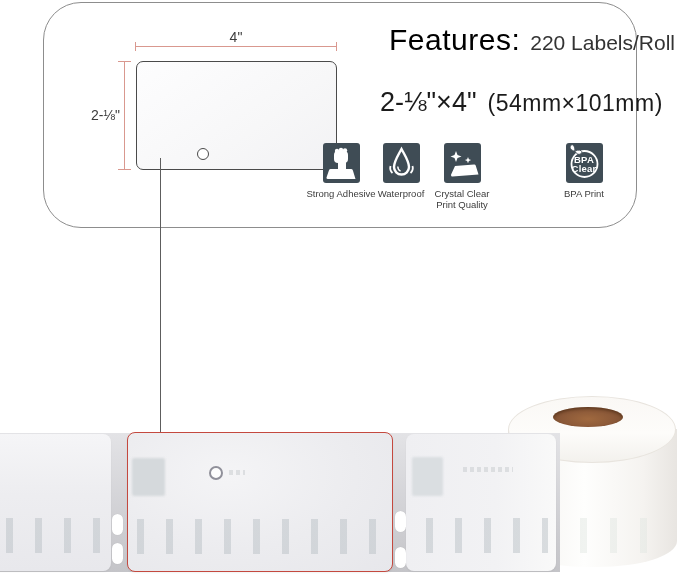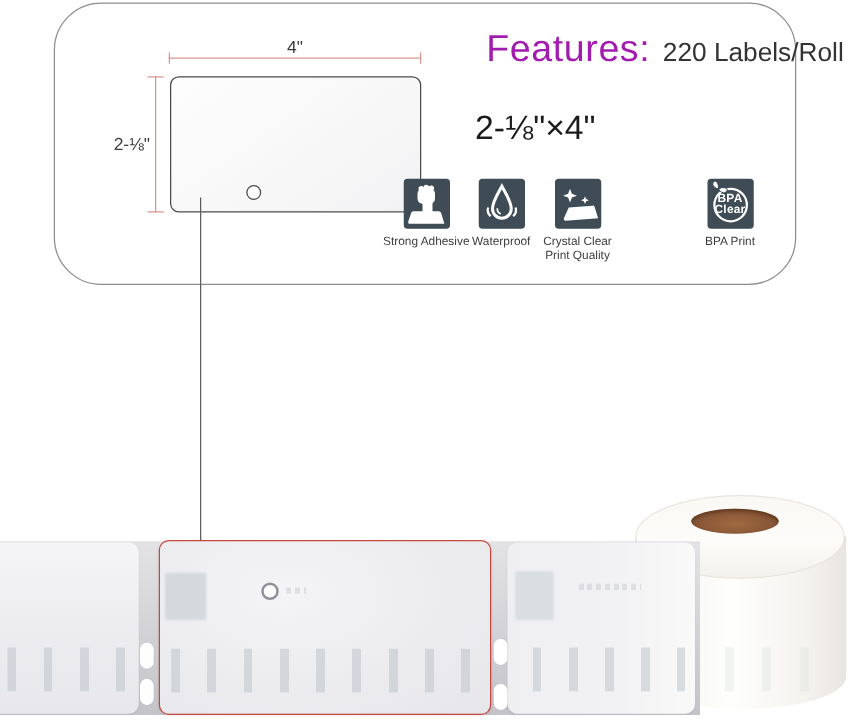--- a/index.html
+++ b/index.html
@@ -25,21 +25,21 @@
   .dim-w-label{position:absolute;left:152px;top:26px;width:80px;text-align:center;
     font-size:14px;color:#3c3c3c;}
   .dim-h-label{position:absolute;left:38px;top:104px;width:38px;text-align:right;
     font-size:14px;color:#3c3c3c;}
   .diagram-hole{
     position:absolute;left:153px;top:145px;width:12px;height:12px;border-radius:50%;
     background:#fff;border:1.5px solid #4a4a4a;box-sizing:border-box;
   }
   
   .features-row{position:absolute;left:345px;top:20px;display:flex;align-items:baseline;gap:10px;white-space:nowrap;}
-  .features-title{font-size:30px;color:#a21caf;letter-spacing:.5px;}
+  .features-title{font-size:30px;color:#000000;letter-spacing:.5px;}
   .features-value{font-size:21px;color:#333;}
   .size-row{position:absolute;left:336px;top:84px;display:flex;align-items:baseline;gap:11px;white-space:nowrap;}
   .size-imperial{font-size:27px;color:#1b1b1b;}
   .size-metric{font-size:23px;color:#1b1b1b;letter-spacing:.5px;}
   
   .badge{position:absolute;top:140px;width:92px;display:flex;flex-direction:column;align-items:center;}
   .tile{width:37px;height:40px;background:#3f4c55;border-radius:3px;position:relative;flex:0 0 auto;}
   .tile svg{position:absolute;left:0;top:0;}
   .badge-caption{margin-top:5px;font-size:9.5px;line-height:11px;color:#3c3c3c;text-align:center;}
   .bpa-stamp{
@@ -125,20 +125,21 @@
 
     <div class="diagram-rect"></div>
     <div class="diagram-hole"></div>
 
     <div class="features-row">
       <span class="features-title">Features:</span>
       <span class="features-value">220 Labels/Roll</span>
     </div>
     <div class="size-row">
       <span class="size-imperial">2-⅛"×4"</span>
+      <span class="size-metric">(54mm×101mm)</span>
     </div>
 
     <div class="badge" style="left:251px;">
       <div class="tile">
         <svg width="37" height="40" viewBox="0 0 37 40">
           <circle cx="14" cy="8" r="2.2" fill="#fff"></circle>
           <circle cx="18" cy="7" r="2.2" fill="#fff"></circle>
           <circle cx="22" cy="7.5" r="2.2" fill="#fff"></circle>
           <rect x="11" y="8" width="14" height="12" rx="4" fill="#fff"></rect>
           <rect x="15" y="18" width="8" height="10" fill="#fff"></rect>

